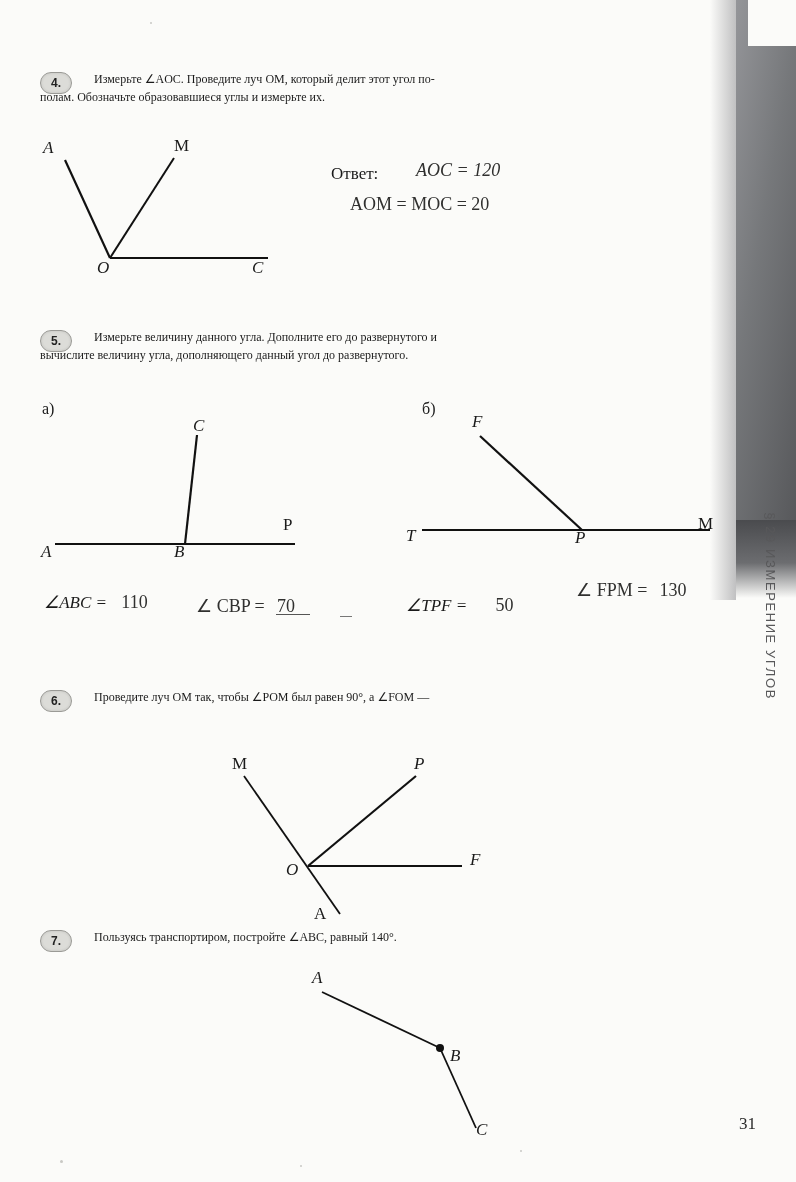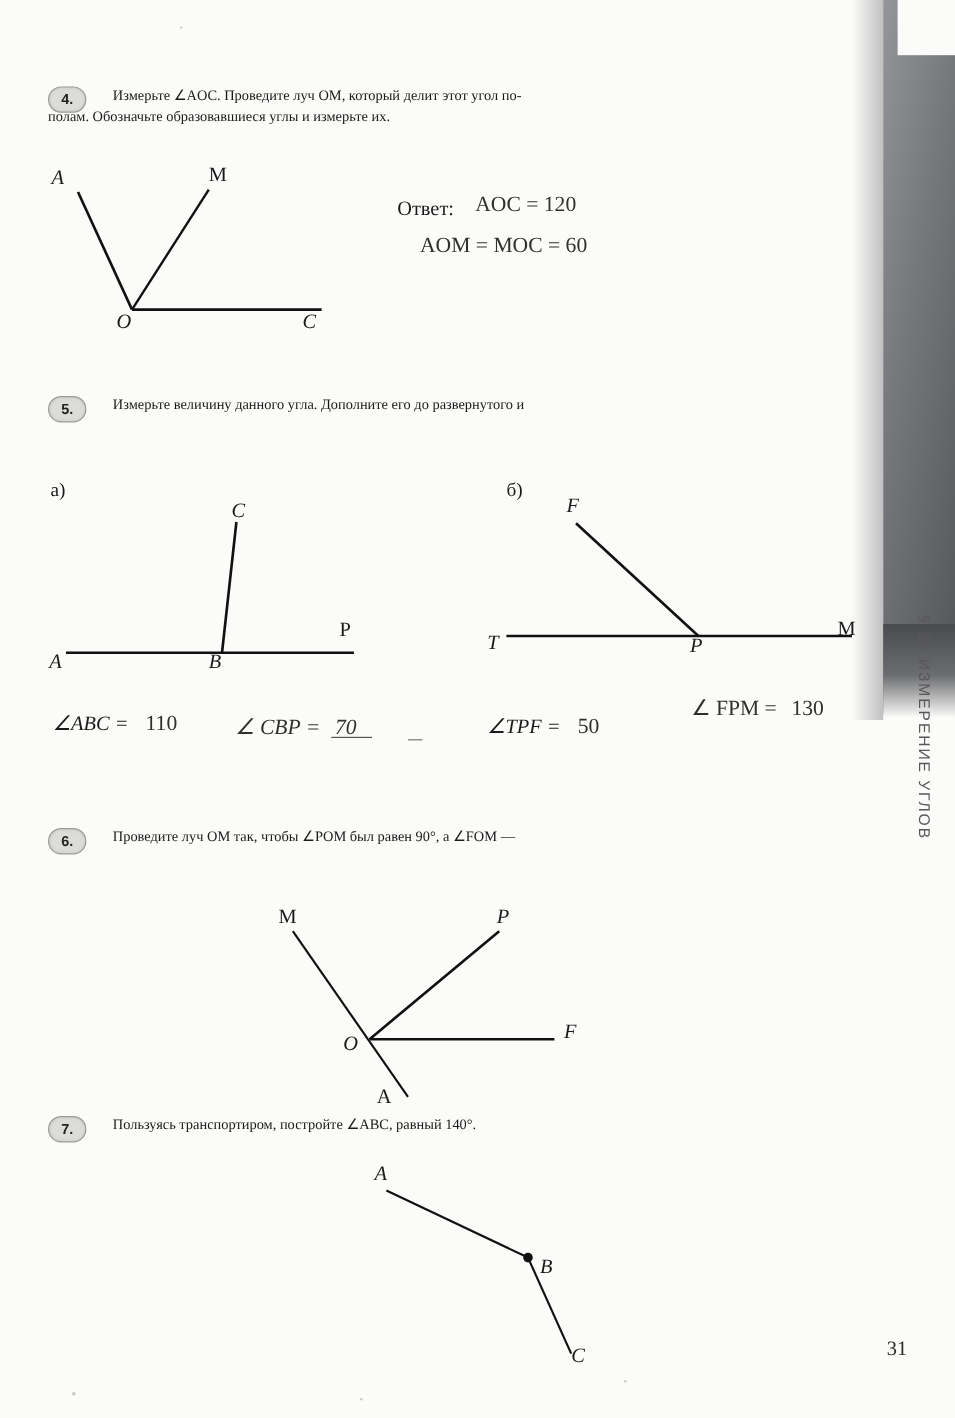--- a/index.html
+++ b/index.html
@@ -163,27 +163,28 @@
       <line x1="70" y1="118" x2="134" y2="18" stroke="#111" stroke-width="2"></line>
       <line x1="70" y1="118" x2="228" y2="118" stroke="#111" stroke-width="2.2"></line>
     </svg>
     <div class="lbl lbl-i" style="left:3px; top:-2px;">A</div>
     <div class="lbl" style="left:134px; top:-4px;">M</div>
     <div class="lbl lbl-i" style="left:57px; top:118px;">O</div>
     <div class="lbl lbl-i" style="left:212px; top:118px;">C</div>
   </div>
 
   <div class="ans" style="left:331px; top:164px;">Ответ:</div>
-  <div class="ans hand" style="left:396px; top:160px;">AOC = 120</div>
-  <div class="ans hand" style="left:350px; top:194px;">AOM = MOC = 60</div>
+  <div class="ans hand" style="left:416px; top:160px;font-style:italic;">AOC = 120</div>
+  <div class="ans hand" style="left:350px; top:194px;">AOM = MOC = 20</div>
 
   <div class="task" style="top:328px;">
     <div class="task-num">5.</div>
     <div class="task-text">
       <div>Измерьте величину данного угла. Дополните его до развернутого и</div>
+      <div style="margin-left:-54px;">вычислите величину угла, дополняющего данный угол до развернутого.</div>
     </div>
   </div>
 
   <div class="sub-letter" style="left:42px; top:400px;">а)</div>
   <div class="sub-letter" style="left:422px; top:400px;">б)</div>
 
   <div class="fig" style="left:45px; top:420px; width:320px; height:135px;">
     <svg width="320" height="135" viewBox="0 0 320 135">
       <line x1="10" y1="124" x2="250" y2="124" stroke="#111" stroke-width="2.2"></line>
       <line x1="140" y1="124" x2="152" y2="15" stroke="#111" stroke-width="2.2"></line>
@@ -202,27 +203,27 @@
     <div class="lbl lbl-i" style="left:62px; top:-8px;">F</div>
     <div class="lbl lbl-i" style="left:-4px; top:106px;">T</div>
     <div class="lbl lbl-i" style="left:165px; top:108px;">P</div>
     <div class="lbl" style="left:288px; top:94px;">M</div>
   </div>
 
   <div class="ans" style="left:44px; top:592px;">
     <span class="lbl-i">∠ABC =</span>
     <span class="hand" style="margin-left:10px;">110</span>
   </div>
-  <div class="ans" style="left:196px; top:595px;font-style:italic;">
+  <div class="ans" style="left:196px; top:595px;">
     <span class="hand">∠ CBP =</span>
     <span class="hand" style="margin-left:8px;">70</span>
   </div>
   <div class="ans" style="left:406px; top:595px;">
     <span class="lbl-i">∠TPF =</span>
-    <span class="hand" style="margin-left:10px;">50</span>
+    <span class="hand" style="margin-left:24px;">50</span>
   </div>
   <div class="ans" style="left:576px; top:579px;">
     <span class="hand">∠ FPM =</span>
     <span class="hand" style="margin-left:8px;">130</span>
   </div>
   <div style="position:absolute; left:276px; top:614px; width:34px; height:1px; background:#555;"></div>
   <div style="position:absolute; left:340px; top:616px; width:12px; height:1px; background:#777;"></div>
 
   <div class="task" style="top:688px;">
     <div class="task-num">6.</div>

